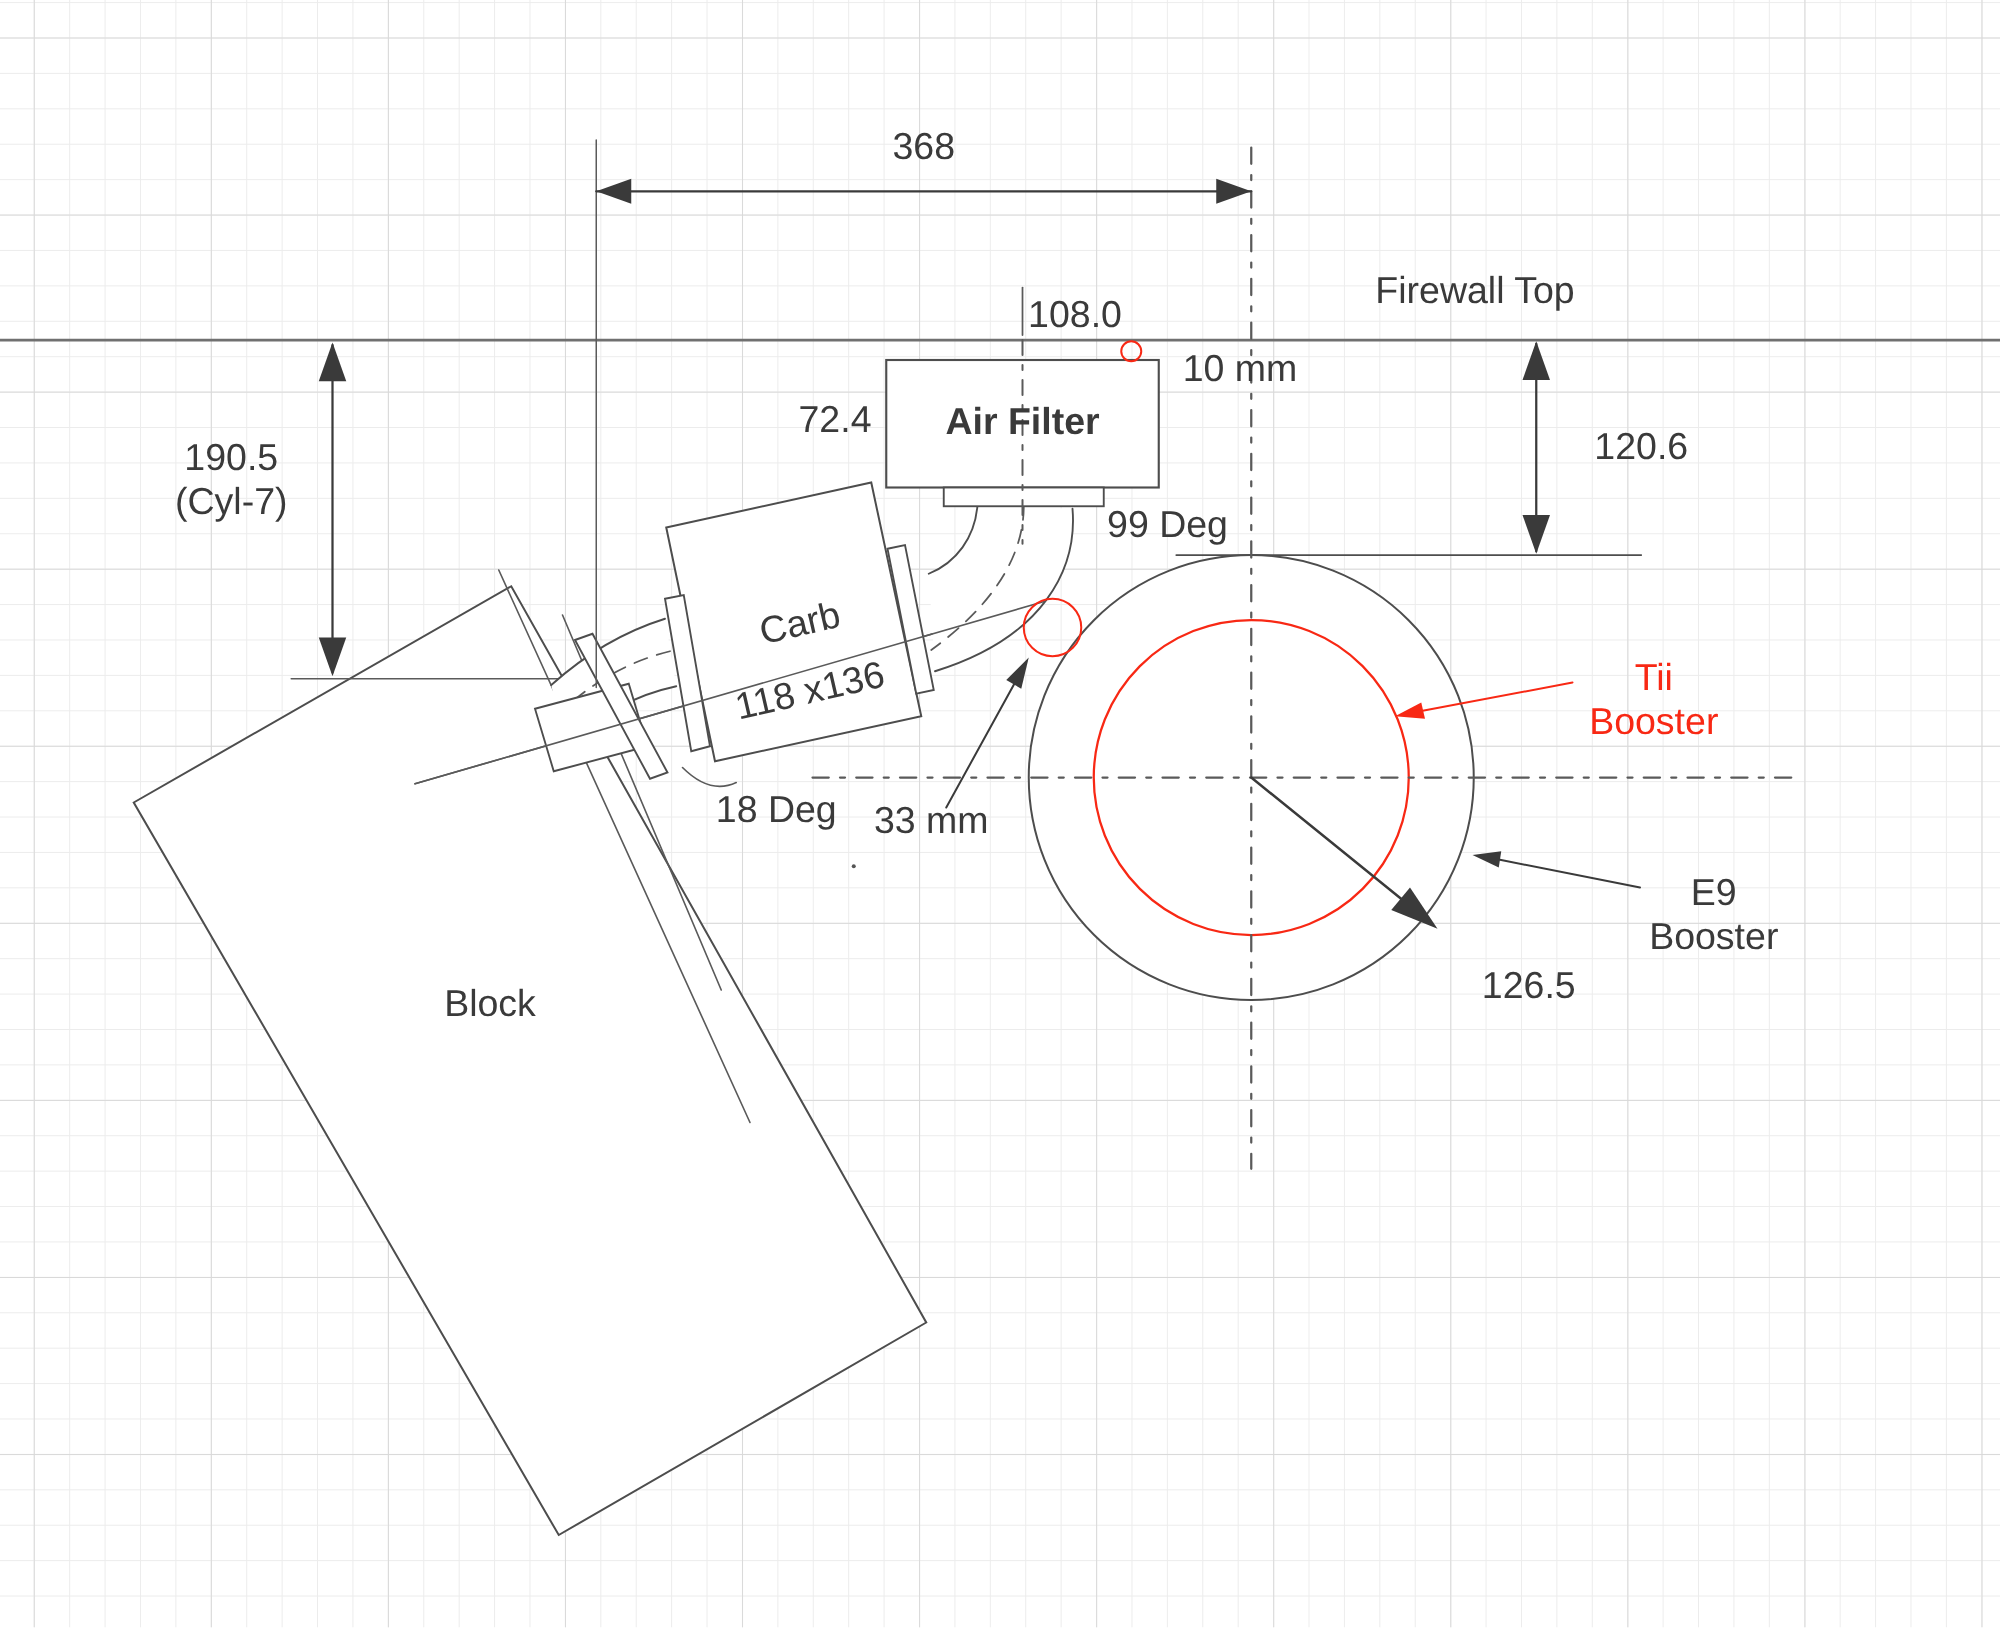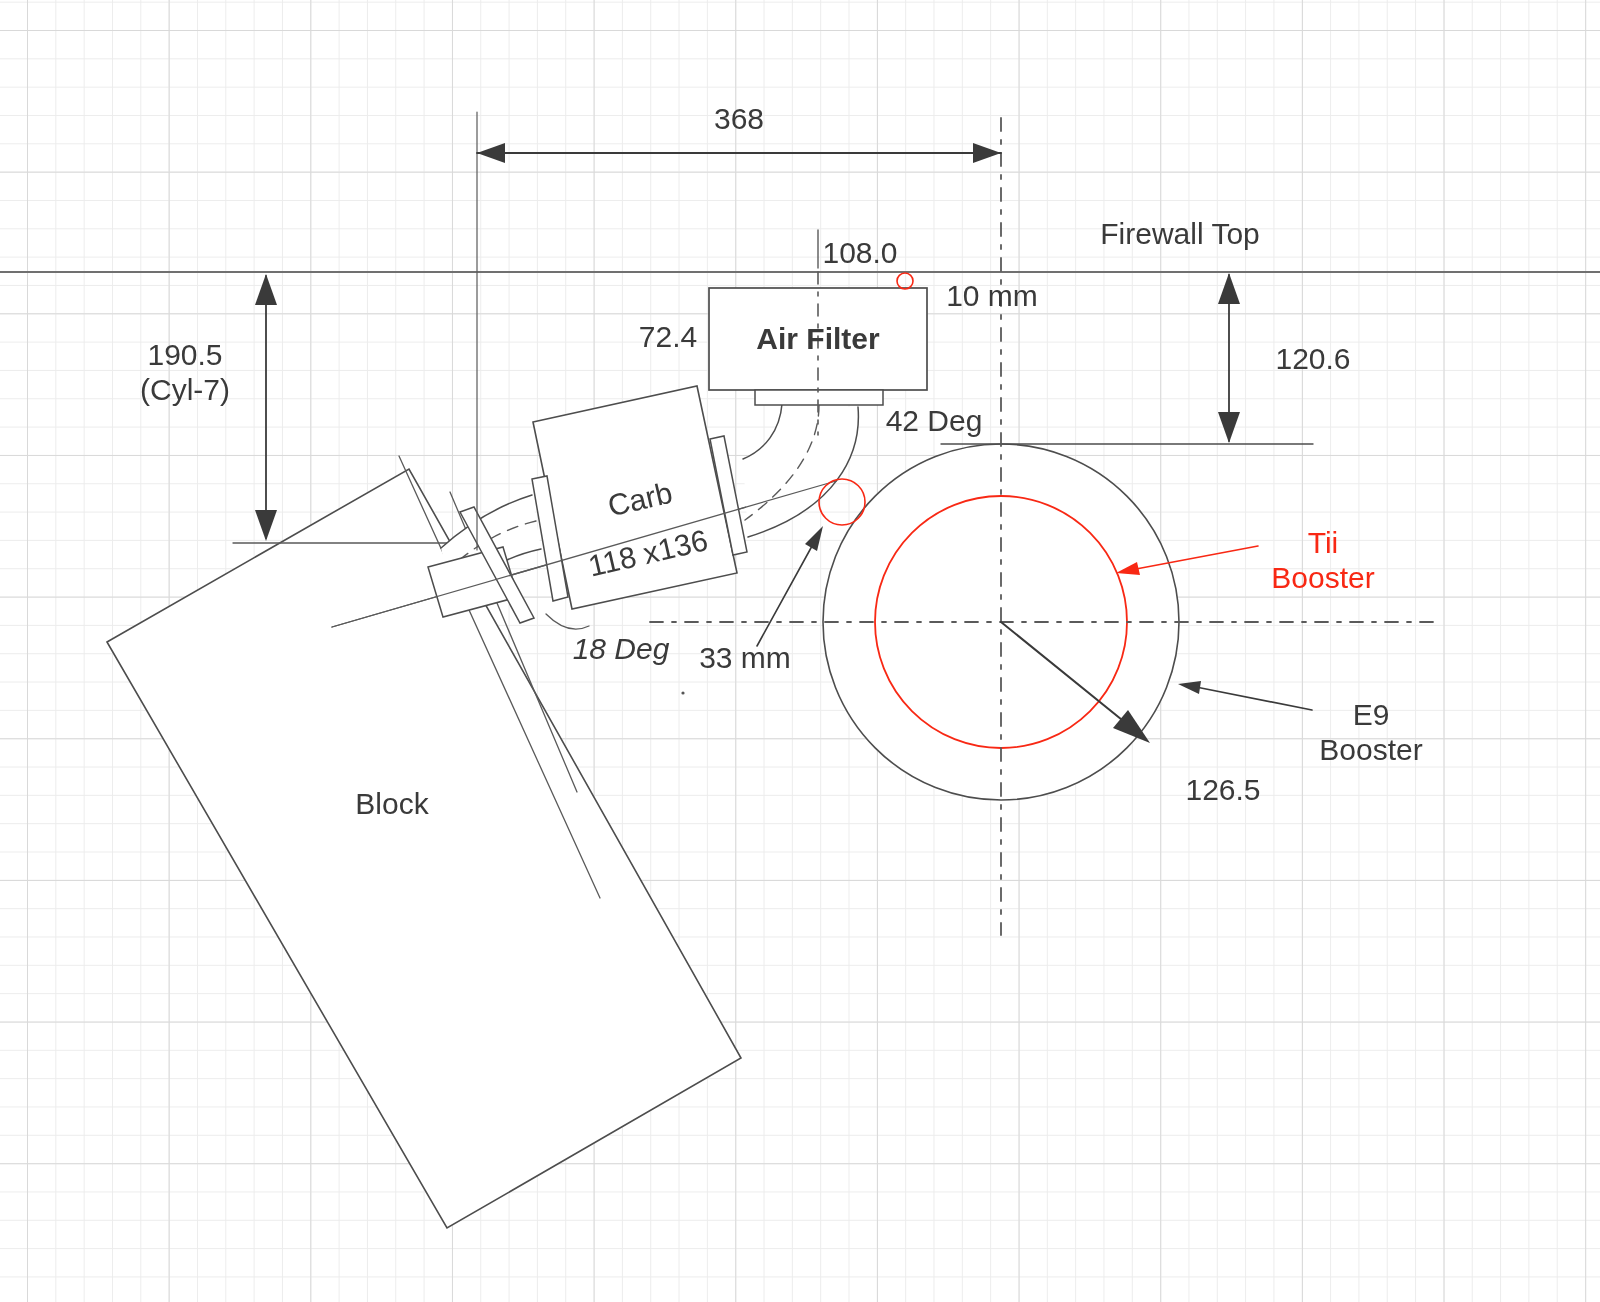--- a/index.html
+++ b/index.html
@@ -130,32 +130,32 @@
     </g>
   </svg>
 
   <div class="lbl" style="left:739px;top:118px;">368</div>
   <div class="lbl" style="left:860px;top:252px;">108.0</div>
   <div class="lbl" style="left:668px;top:336px;">72.4</div>
   <div class="lbl" style="left:992px;top:295px;">10 mm</div>
   <div class="lbl" style="left:1180px;top:233px;">Firewall Top</div>
   <div class="lbl" style="left:1313px;top:358px;">120.6</div>
 
-  <div class="lbl" style="left:185px;top:372px;text-align:center;">
+  <div class="lbl" style="left:185px;top:384px;text-align:center;">
     <div>190.5</div>
     <div>(Cyl-7)</div>
   </div>
 
   <div class="lbl" style="left:818px;top:338px;font-weight:bold;">Air Filter</div>
 
   <div class="lbl rot" style="left:640px;top:499px;">Carb</div>
   <div class="lbl rot" style="left:648px;top:553px;">118 x136</div>
 
-  <div class="lbl" style="left:934px;top:420px;">42 Deg</div>
-  <div class="lbl" style="left:621px;top:648px;font-style:italic;">18 Deg</div>
+  <div class="lbl" style="left:934px;top:420px;">99 Deg</div>
+  <div class="lbl" style="left:621px;top:648px;">18 Deg</div>
   <div class="lbl" style="left:745px;top:657px;">33 mm</div>
 
   <div class="lbl red" style="left:1292px;top:560px;">
     <div>Tii</div>
     <div>Booster</div>
   </div>
 
   <div class="lbl" style="left:1371px;top:732px;">
     <div>E9</div>
     <div>Booster</div>

